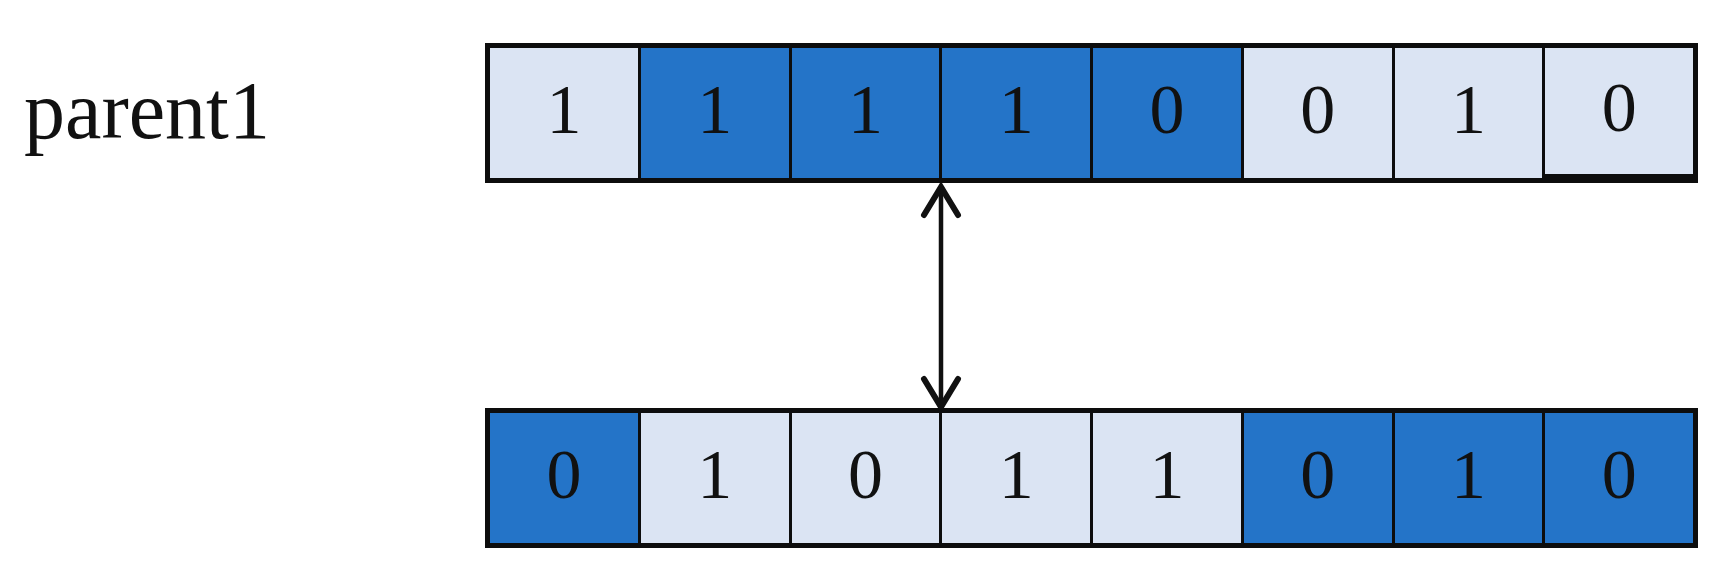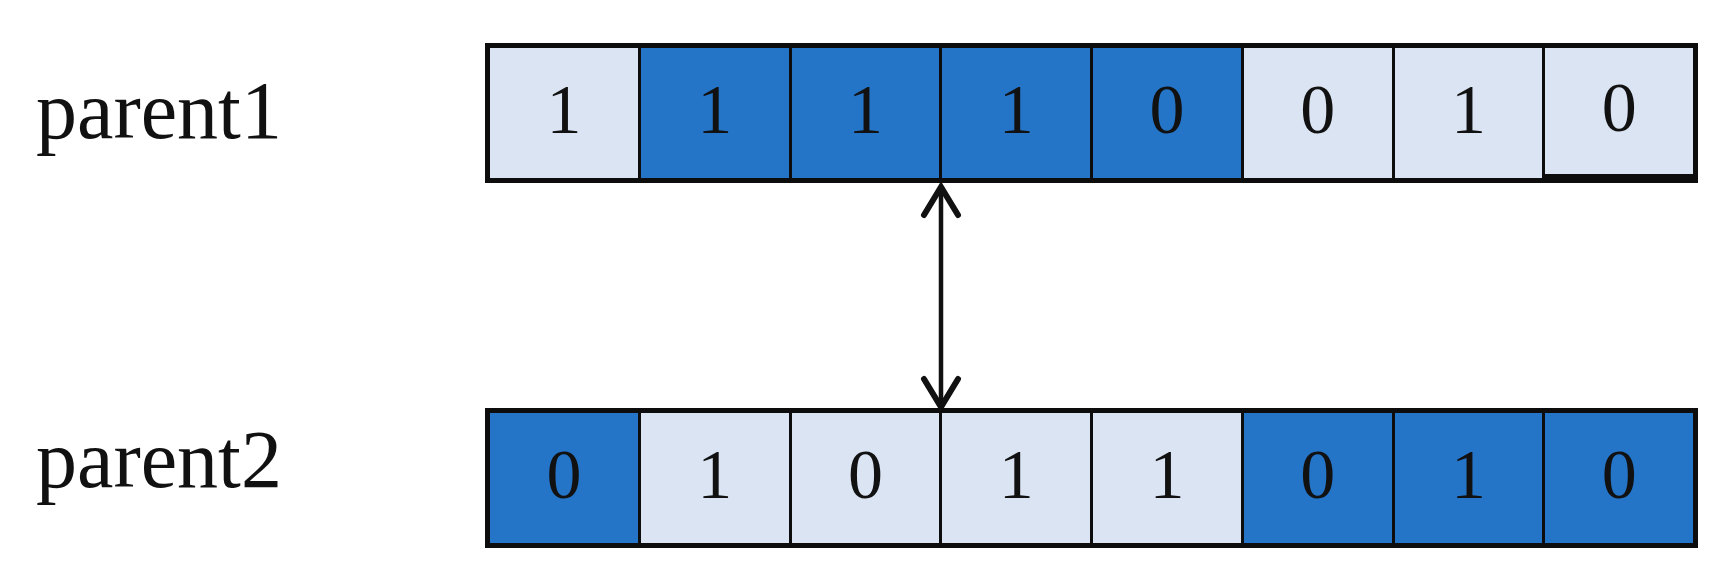--- a/index.html
+++ b/index.html
@@ -10,21 +10,21 @@
   .canvas {
     position: relative;
     width: 1724px;
     height: 581px;
     background: var(--background, #ffffff);
     font-family: "Liberation Serif", "DejaVu Serif", serif;
     overflow: hidden;
   }
   .row-label {
     position: absolute;
-    left: 36px;
+    left: 24px;
     font-size: 82px;
     line-height: 1;
     color: var(--text, #111111);
     white-space: nowrap;
   }
   .row-label.label-1 { top: 70px; }
   .row-label.label-2 { top: 419px; }
 
   .bitrow {
     position: absolute;
@@ -107,21 +107,20 @@
       <span class="digit">0</span>
     </div>
   </div>
 
   <svg class="arrow" width="60" height="228" viewBox="0 0 60 228">
     <line x1="30" y1="7" x2="30" y2="221" stroke-width="4.5"></line>
     <path d="M13 32 L30 4 L47 32" stroke-width="6" stroke-linecap="round" stroke-linejoin="miter"></path>
     <path d="M13 196 L30 224 L47 196" stroke-width="6" stroke-linecap="round" stroke-linejoin="miter"></path>
   </svg>
 
-  <div class="row-label label-2">parent2</div>
 
   <div class="bitrow row-2">
     <div class="cell" data-shade="dark">
       <span class="digit">0</span>
     </div>
     <div class="cell" data-shade="light">
       <span class="digit">1</span>
     </div>
     <div class="cell" data-shade="light">
       <span class="digit">0</span>

